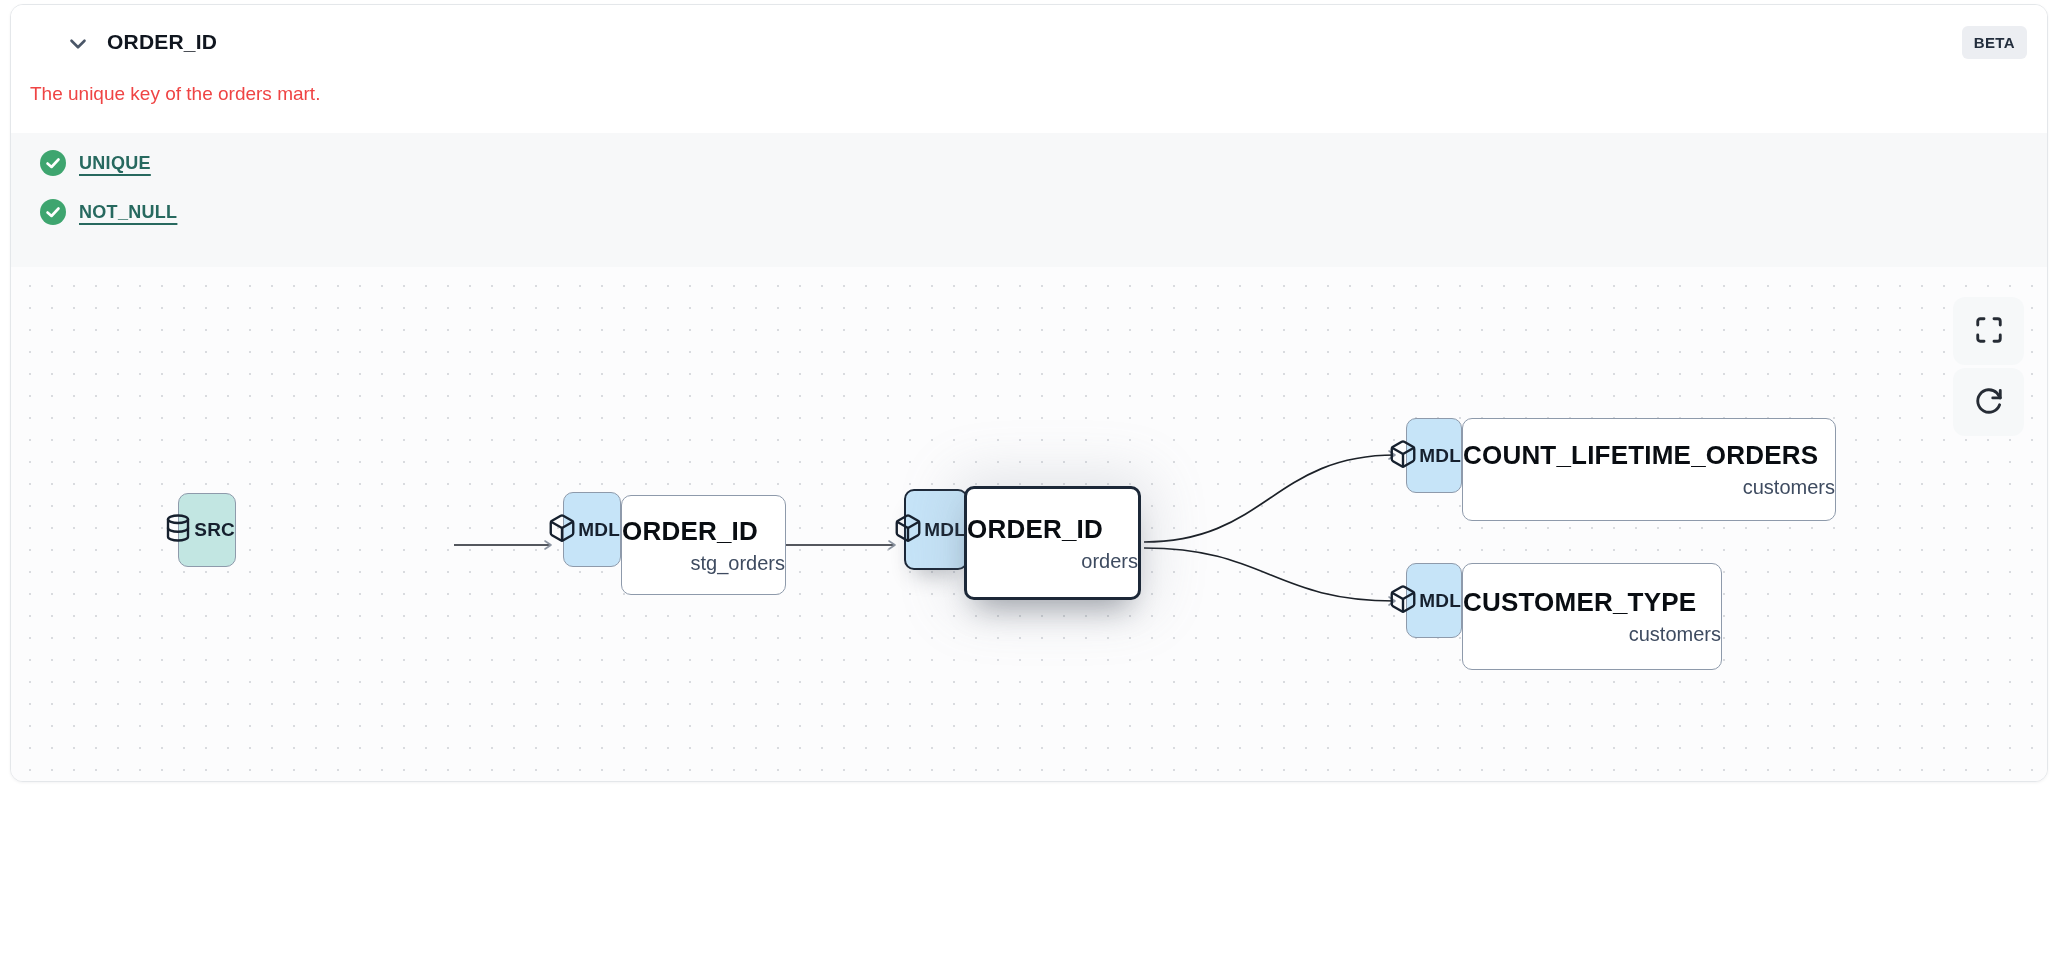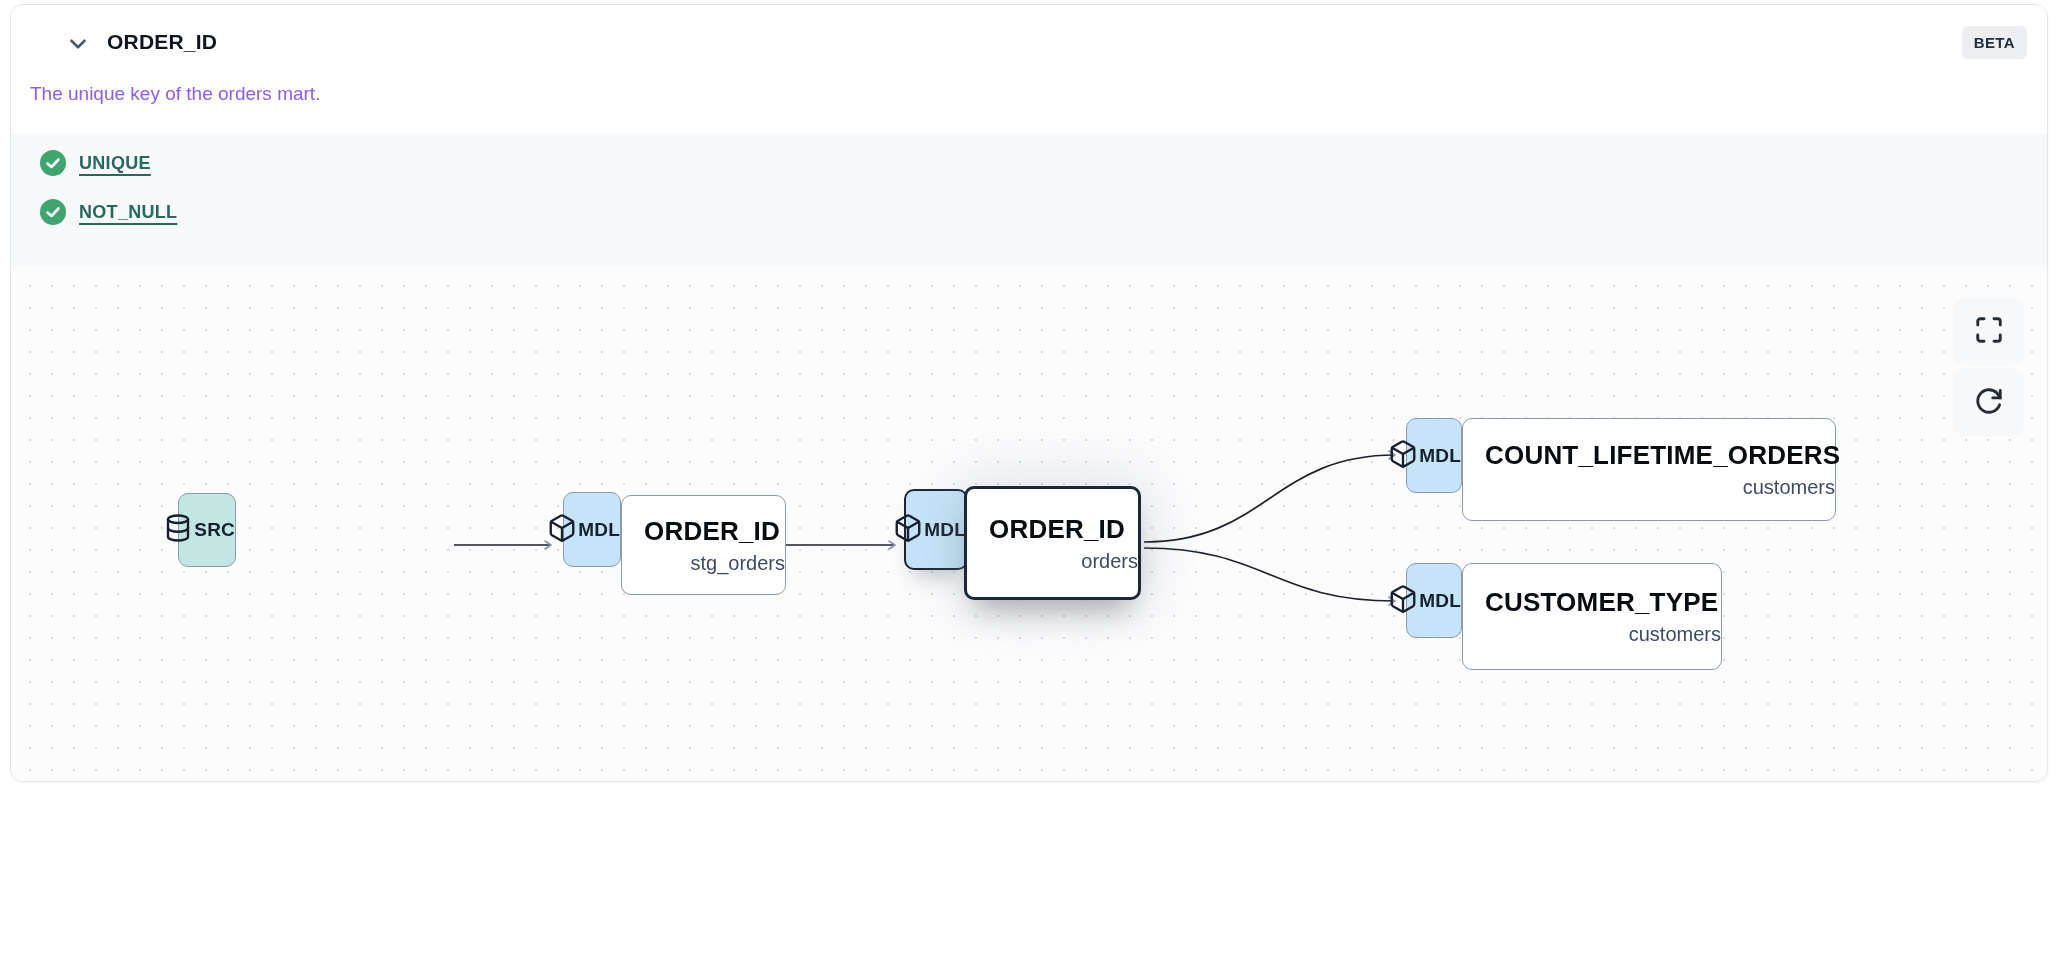--- a/index.html
+++ b/index.html
@@ -10,21 +10,21 @@
     background:#ffffff; border:1px solid #e4e7ea; border-radius:13px;
     box-shadow:0 1px 3px rgba(16,24,40,.05);
     overflow:hidden;
   }
 
   
   .hdr { position:absolute; left:0; top:0; width:100%; height:128px; background:#ffffff; }
   .collapse-btn { position:absolute; left:52px; top:26px; width:30px; height:26px; border:none; background:transparent; cursor:pointer; }
   .page-title { position:absolute; left:96px; top:25px; font-size:21px; font-weight:700; color:#10161f; letter-spacing:.2px; }
   .type-badge { position:absolute; right:20px; top:21px; background:#eceef2; color:#232e3d; font-size:15px; font-weight:700; letter-spacing:.4px; padding:8px 12px; border-radius:6px; }
-  .descr { position:absolute; left:19px; top:78px; font-size:19px; color:#8b5cf6; }
+  .descr { position:absolute; left:19px; top:78px; font-size:19px; color:#ef4444; }
 
   
   .tests { position:absolute; left:0; top:128px; width:100%; height:134px; background:#f7f8f9; padding:17px 0 0 29px; display:flex; flex-direction:column; gap:23px; }
   .test-row { display:flex; align-items:center; gap:13px; }
   .check-ic { width:26px; height:26px; flex:0 0 auto; }
   .test-link { font-size:18px; font-weight:700; letter-spacing:.3px; color:#27695f; text-decoration:underline; text-underline-offset:5px; text-decoration-thickness:1.5px; cursor:pointer; }
 
   
   .canvas {
     position:absolute; left:0; top:262px; width:2038px; height:682px;
@@ -39,21 +39,21 @@
     display:flex; align-items:center; justify-content:flex-end; gap:1px;
     color:#16202e; z-index:1;
   }
   .node-badge .blabel { font-size:19px; font-weight:600; letter-spacing:.2px; }
   .badge-src { background:#c2e6e2;padding-left:36px; }
   .badge-mdl { background:#c6e4f8; }
   .node-badge.selected { border:2.5px solid #1c2838; box-shadow:0 14px 22px -10px rgba(25,35,50,.30); }
 
   .node-card {
     position:absolute; background:#ffffff; border:1px solid #8e9aab; border-radius:10px;
-    display:flex; flex-direction:column; justify-content:center; gap:5px; padding-left:22px;
+    display:flex; flex-direction:column; justify-content:center; gap:5px; 
     z-index:2; cursor:pointer;
   }
   .node-card .ntitle { font-size:26px; font-weight:600; color:#090d12; letter-spacing:.2px; white-space:nowrap; }
   .node-card .nsub { font-size:20px; color:#3e4b60; white-space:nowrap;text-align:right; }
   .node-card.selected {
     border:3.5px solid #1c2838;
     box-shadow:0 20px 30px -12px rgba(25,35,50,.35), 0 0 55px 10px rgba(130,140,155,.22);
   }
 
   .canvas-btn {

